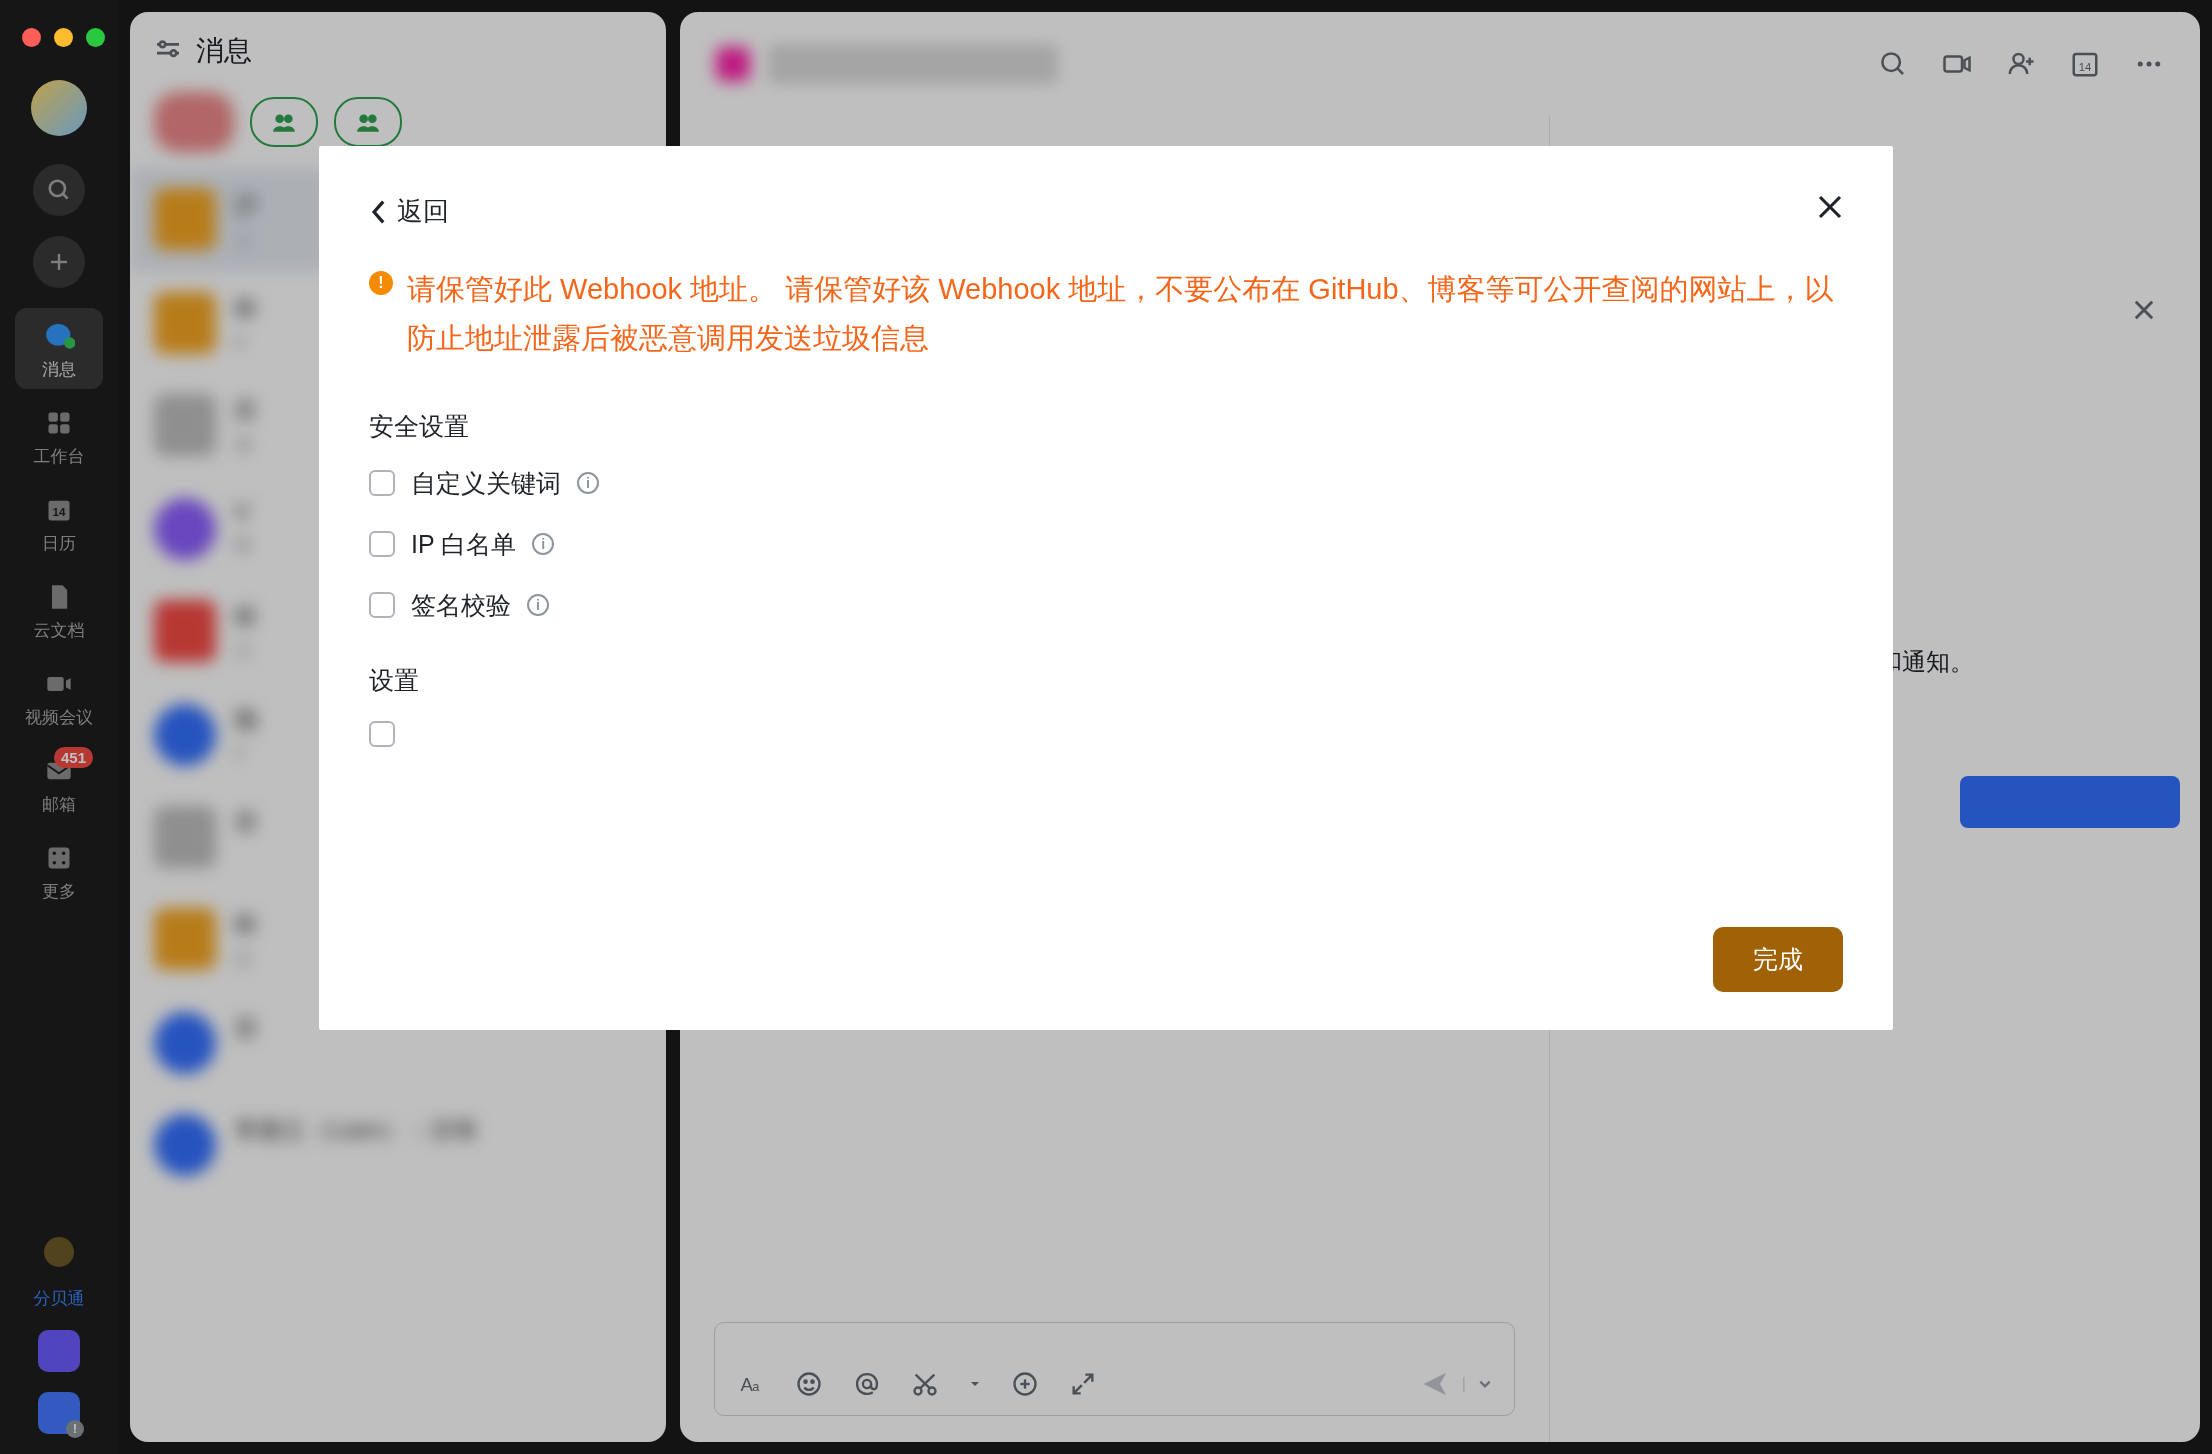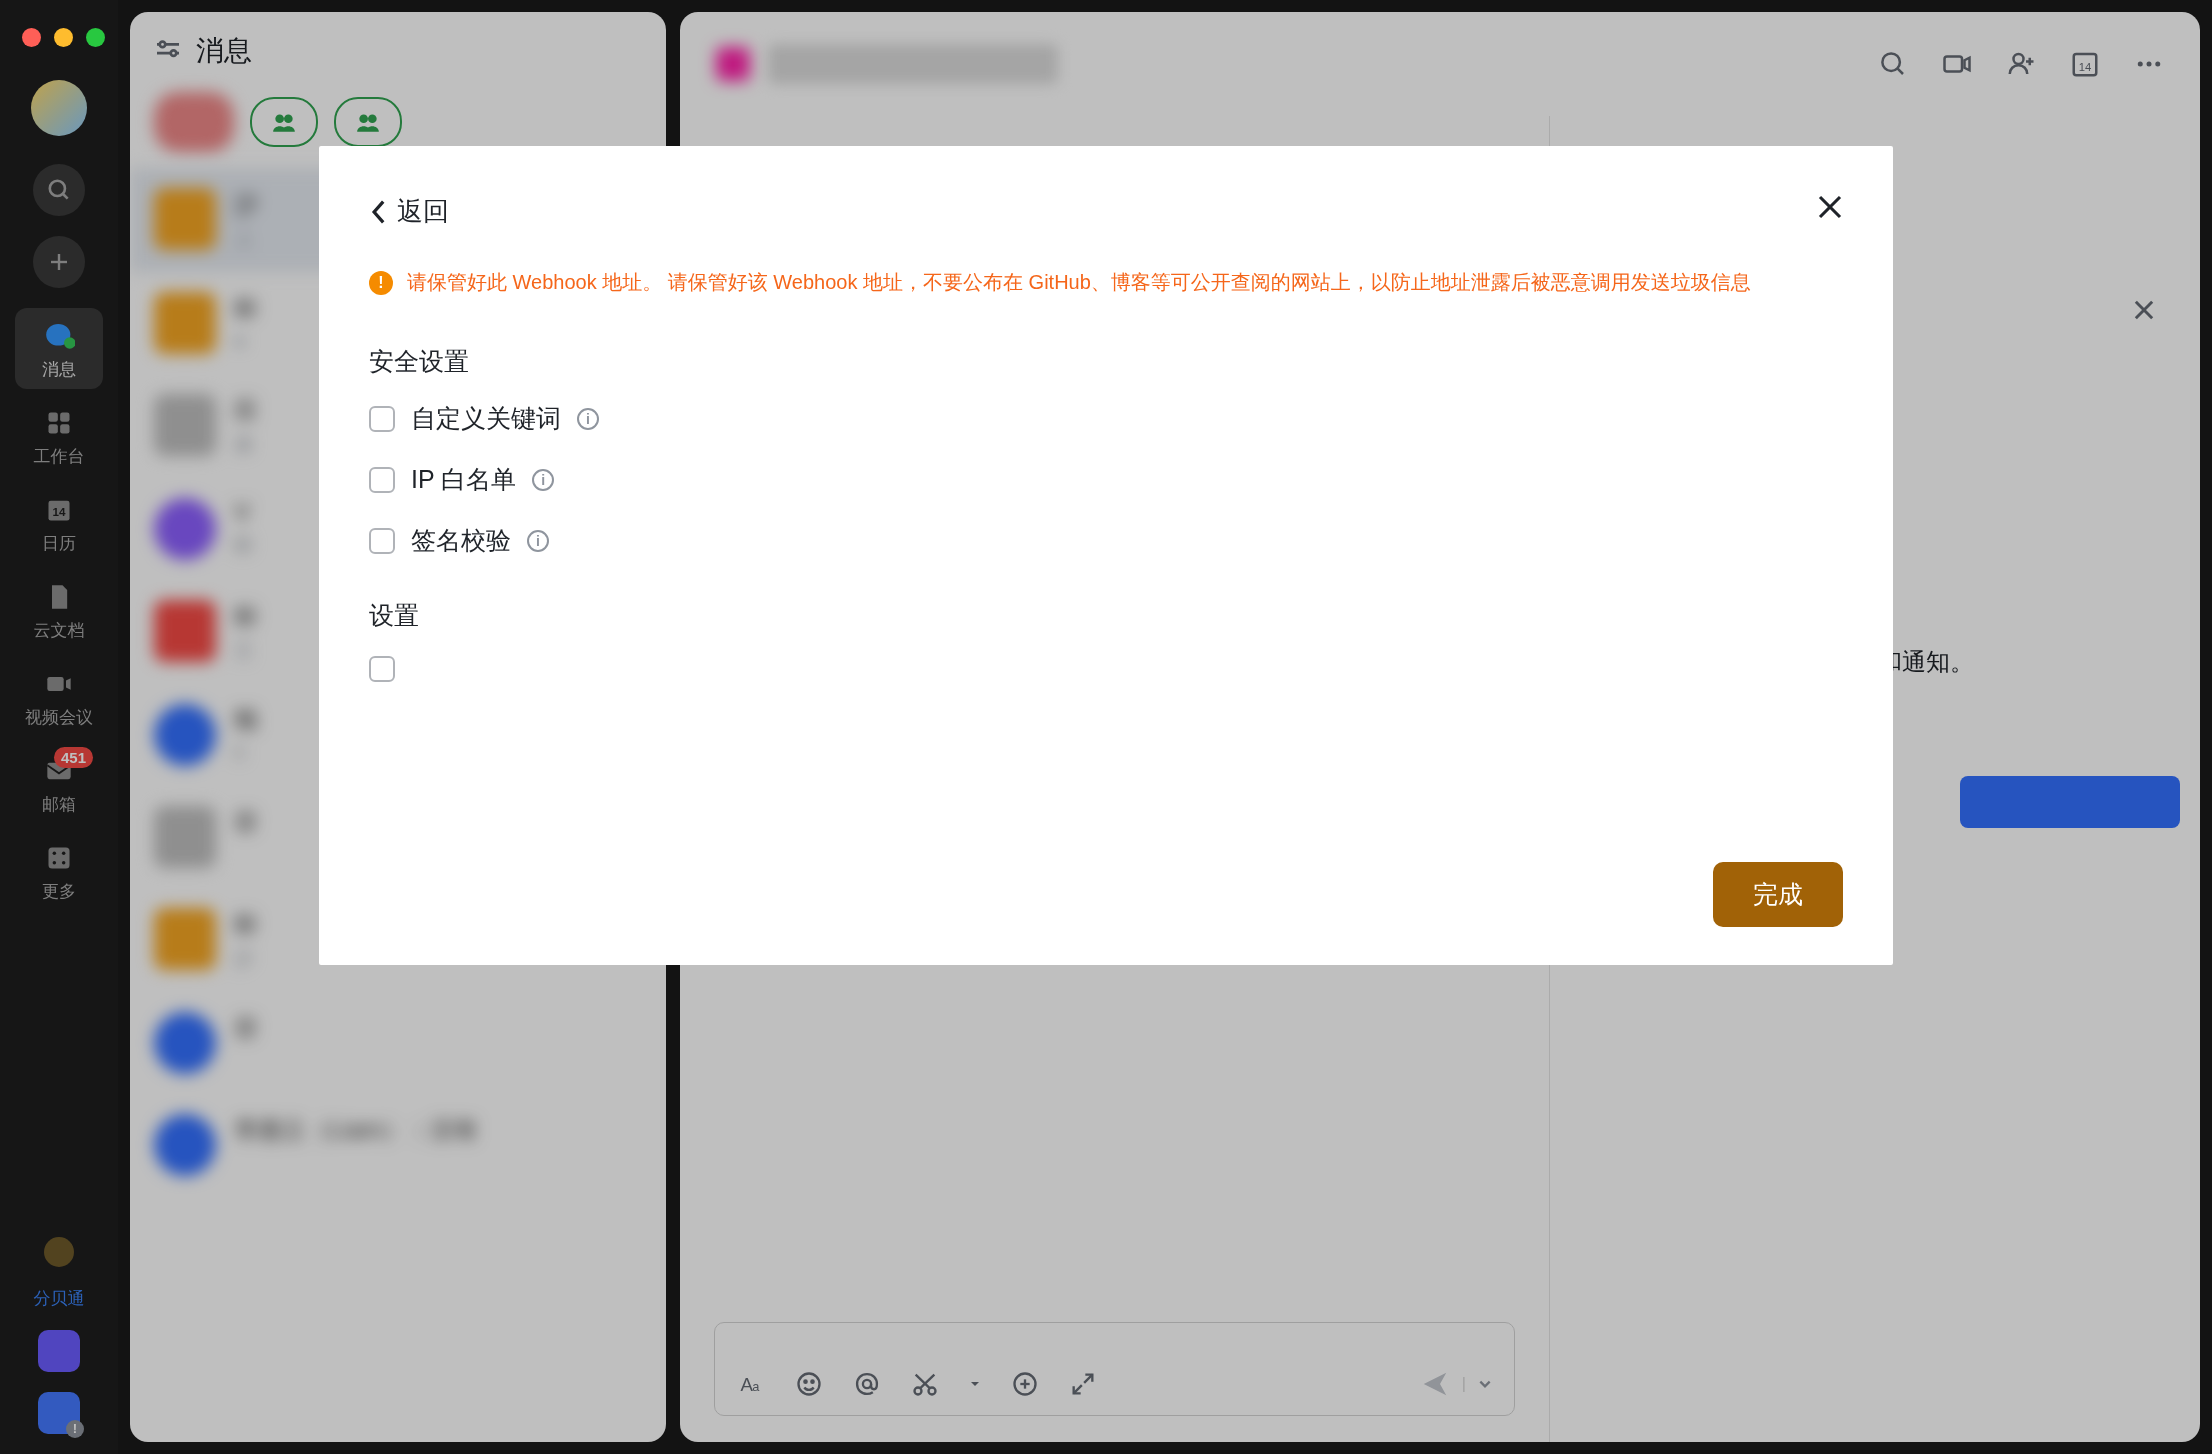--- a/index.html
+++ b/index.html
@@ -325,21 +325,21 @@
       color: #fff;
       display: flex;
       align-items: center;
       justify-content: center;
       font-size: 16px;
       font-weight: 700;
       flex-shrink: 0;
       margin-top: 6px;
     }
     .warning-text {
-      font-size: 20px;
+      font-size: 29px;
       color: #f5661a;
       line-height: 1.7;
     }
     .checkbox-row {
       display: flex;
       align-items: center;
       gap: 16px;
       margin-bottom: 28px;
     }
     .checkbox {

